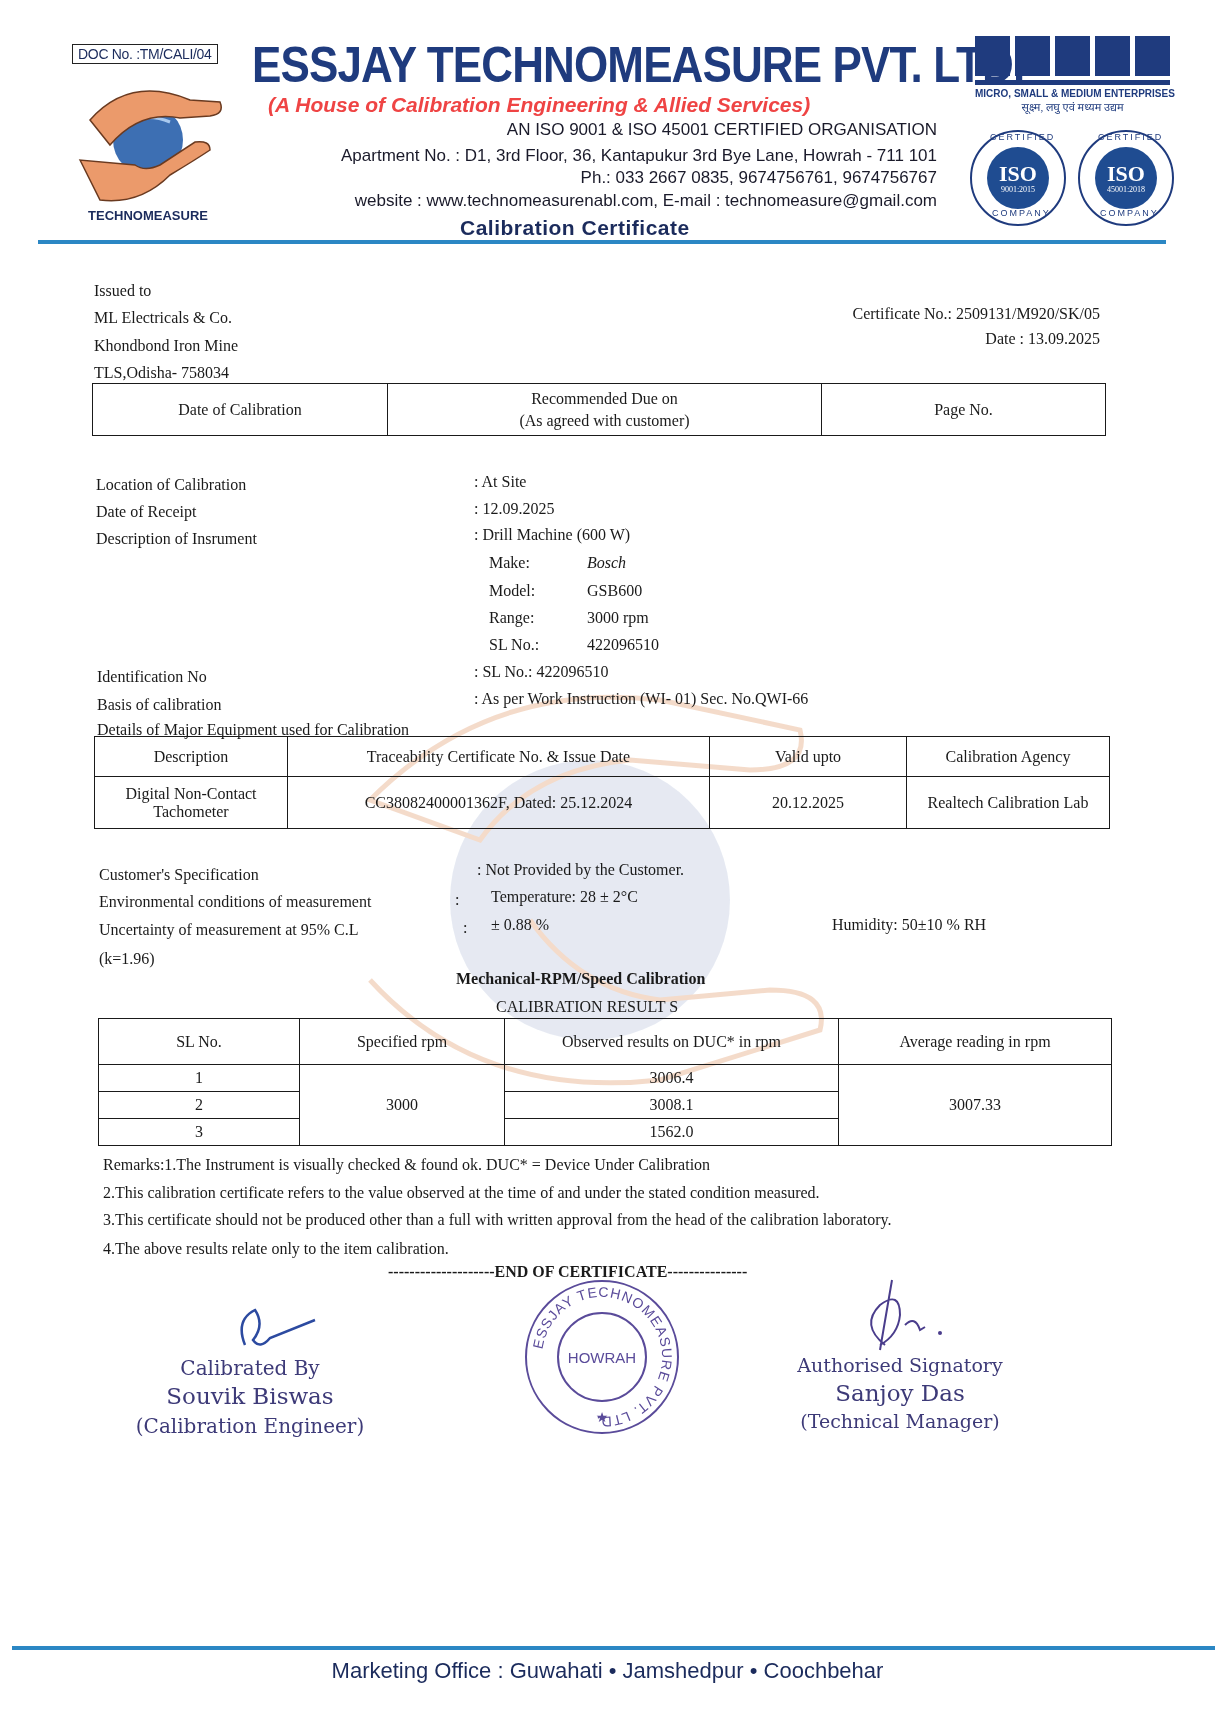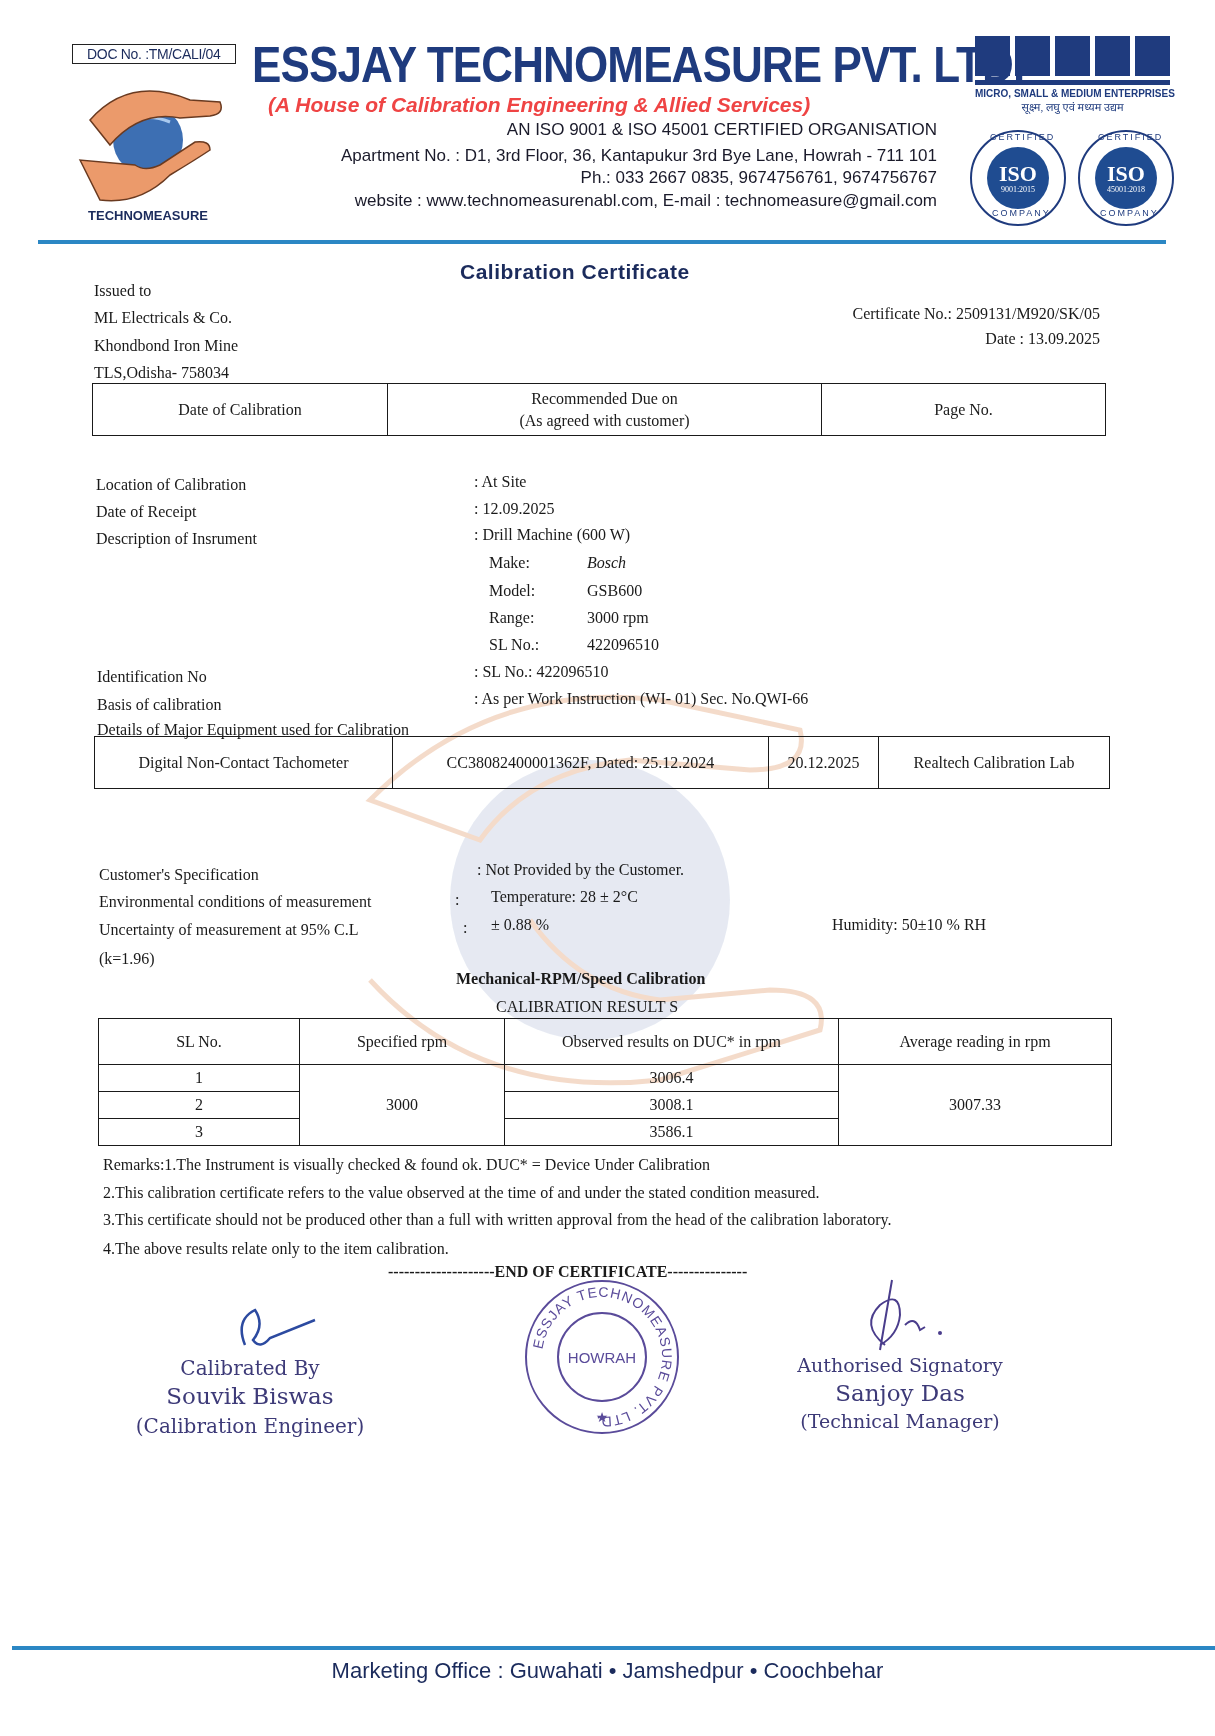--- a/index.html
+++ b/index.html
@@ -1,23 +1,23 @@
 <!DOCTYPE html>
 <html><head>
 <meta charset="utf-8">
 <style>
   html, body { margin:0; padding:0; background:#ffffff; }
   body { width:1215px; height:1736px; position:relative; overflow:hidden; font-family:"Liberation Serif", serif; color:#1a1a1a; }
   .abs { position:absolute; }
   
-  .docno { left:72px; top:44px; border:1.5px solid #222; padding:1px 14px; font-size:14px; font-family:"Liberation Sans", sans-serif; color:#1b2b5c; letter-spacing:-0.3px; }
+  .docno { left:72px; top:44px; border:1.5px solid #222; padding:1px 5px; font-size:14px; font-family:"Liberation Sans", sans-serif; color:#1b2b5c; letter-spacing:-0.3px; }
   .company { left:252px; top:36px; font-family:"Liberation Sans", sans-serif; font-weight:bold; font-size:50px; color:#1f3b7e; letter-spacing:-1px; transform:scaleX(0.88); transform-origin:left top; white-space:nowrap; }
   .tagline { left:268px; top:93px; font-family:"Liberation Sans", sans-serif; font-style:italic; font-weight:bold; font-size:21px; color:#ef4444; white-space:nowrap; }
   .hdr-line { right:278px; font-family:"Liberation Sans", sans-serif; font-size:17px; color:#1a1a2a; text-align:right; white-space:nowrap; }
-  .cert-title { left:460px; top:216px; font-family:"Liberation Sans", sans-serif; font-weight:bold; font-size:21px; color:#1b2b5c; letter-spacing:0.5px;margin-top:44px; }
+  .cert-title { left:460px; top:216px; font-family:"Liberation Sans", sans-serif; font-weight:bold; font-size:21px; color:#1b2b5c; letter-spacing:0.5px; }
   .rule-blue { left:38px; width:1128px; height:4px; background:#2b87c4; }
   
   .msme { left:975px; top:36px; width:195px; }
   .msme-bars { display:flex; gap:5px; height:40px; }
   .msme-bars span { background:#1f3b7e; flex:1; }
   .msme-line { height:5px; background:#1f3b7e; margin-top:4px; }
   .msme-sub { font-family:"Liberation Sans", sans-serif; font-weight:bold; font-size:10px; color:#1f3b7e; text-align:center; margin-top:3px; white-space:nowrap; }
   .msme-hindi { font-size:11px; color:#1f3b7e; text-align:center; }
   .iso { width:92px; height:92px; border-radius:50%; border:2px solid #1f3b7e; display:flex; align-items:center; justify-content:center; }
   .iso-inner { width:62px; height:62px; border-radius:50%; background:#1f4c91; color:#fff; display:flex; flex-direction:column; align-items:center; justify-content:center; }
@@ -126,20 +126,26 @@
 <div class="abs t" style="left:587px; top:636px;">422096510</div>
 
 <div class="abs t" style="left:97px; top:668px;">Identification No</div>
 <div class="abs t" style="left:474px; top:663px;">: SL No.: 422096510</div>
 <div class="abs t" style="left:97px; top:696px;">Basis of calibration</div>
 <div class="abs t" style="left:474px; top:690px;">: As per Work Instruction (WI- 01)  Sec. No.QWI-66</div>
 <div class="abs t" style="left:97px; top:721px;">Details of Major Equipment used for Calibration</div>
 
 <table class="grid" style="left:94px; top:736px; width:1016px;">
   <tbody>
+      <tr style="height:40px;">
+    <td style="width:184px;">Description</td>
+    <td style="width:413px;">Traceability Certificate No. &amp; Issue Date</td>
+    <td style="width:188px;">Valid upto</td>
+    <td>Calibration Agency</td>
+  </tr>
   <tr style="height:52px;">
     <td>Digital Non-Contact Tachometer</td>
     <td>CC38082400001362F, Dated: 25.12.2024</td>
     <td>20.12.2025</td>
     <td>Realtech Calibration Lab</td>
   </tr>
 </tbody>
   </table>
 
 <div class="abs t" style="left:99px; top:866px;">Customer's Specification</div>
@@ -169,21 +175,21 @@
     <td rowspan="3">3000</td>
     <td>3006.4</td>
     <td rowspan="3">3007.33</td>
   </tr>
   <tr style="height:27px;">
     <td>2</td>
     <td>3008.1</td>
   </tr>
   <tr style="height:27px;">
     <td>3</td>
-    <td>3586.1</td>
+    <td>1562.0</td>
   </tr>
 </tbody>
   </table>
 
 <div class="abs t" style="left:103px; top:1156px;">Remarks:1.The Instrument is visually checked &amp; found ok. DUC* = Device Under Calibration</div>
 <div class="abs t" style="left:103px; top:1184px;">2.This calibration certificate refers to the value observed at the time of and under the stated condition measured.</div>
 <div class="abs t" style="left:103px; top:1211px;">3.This certificate should not be produced other than a full with written approval from the head of the calibration laboratory.</div>
 <div class="abs t" style="left:103px; top:1240px;">4.The above results relate only to the item calibration.</div>
 <div class="abs t" style="left:388px; top:1263px; font-weight:bold;">--------------------END OF CERTIFICATE---------------</div>
 

